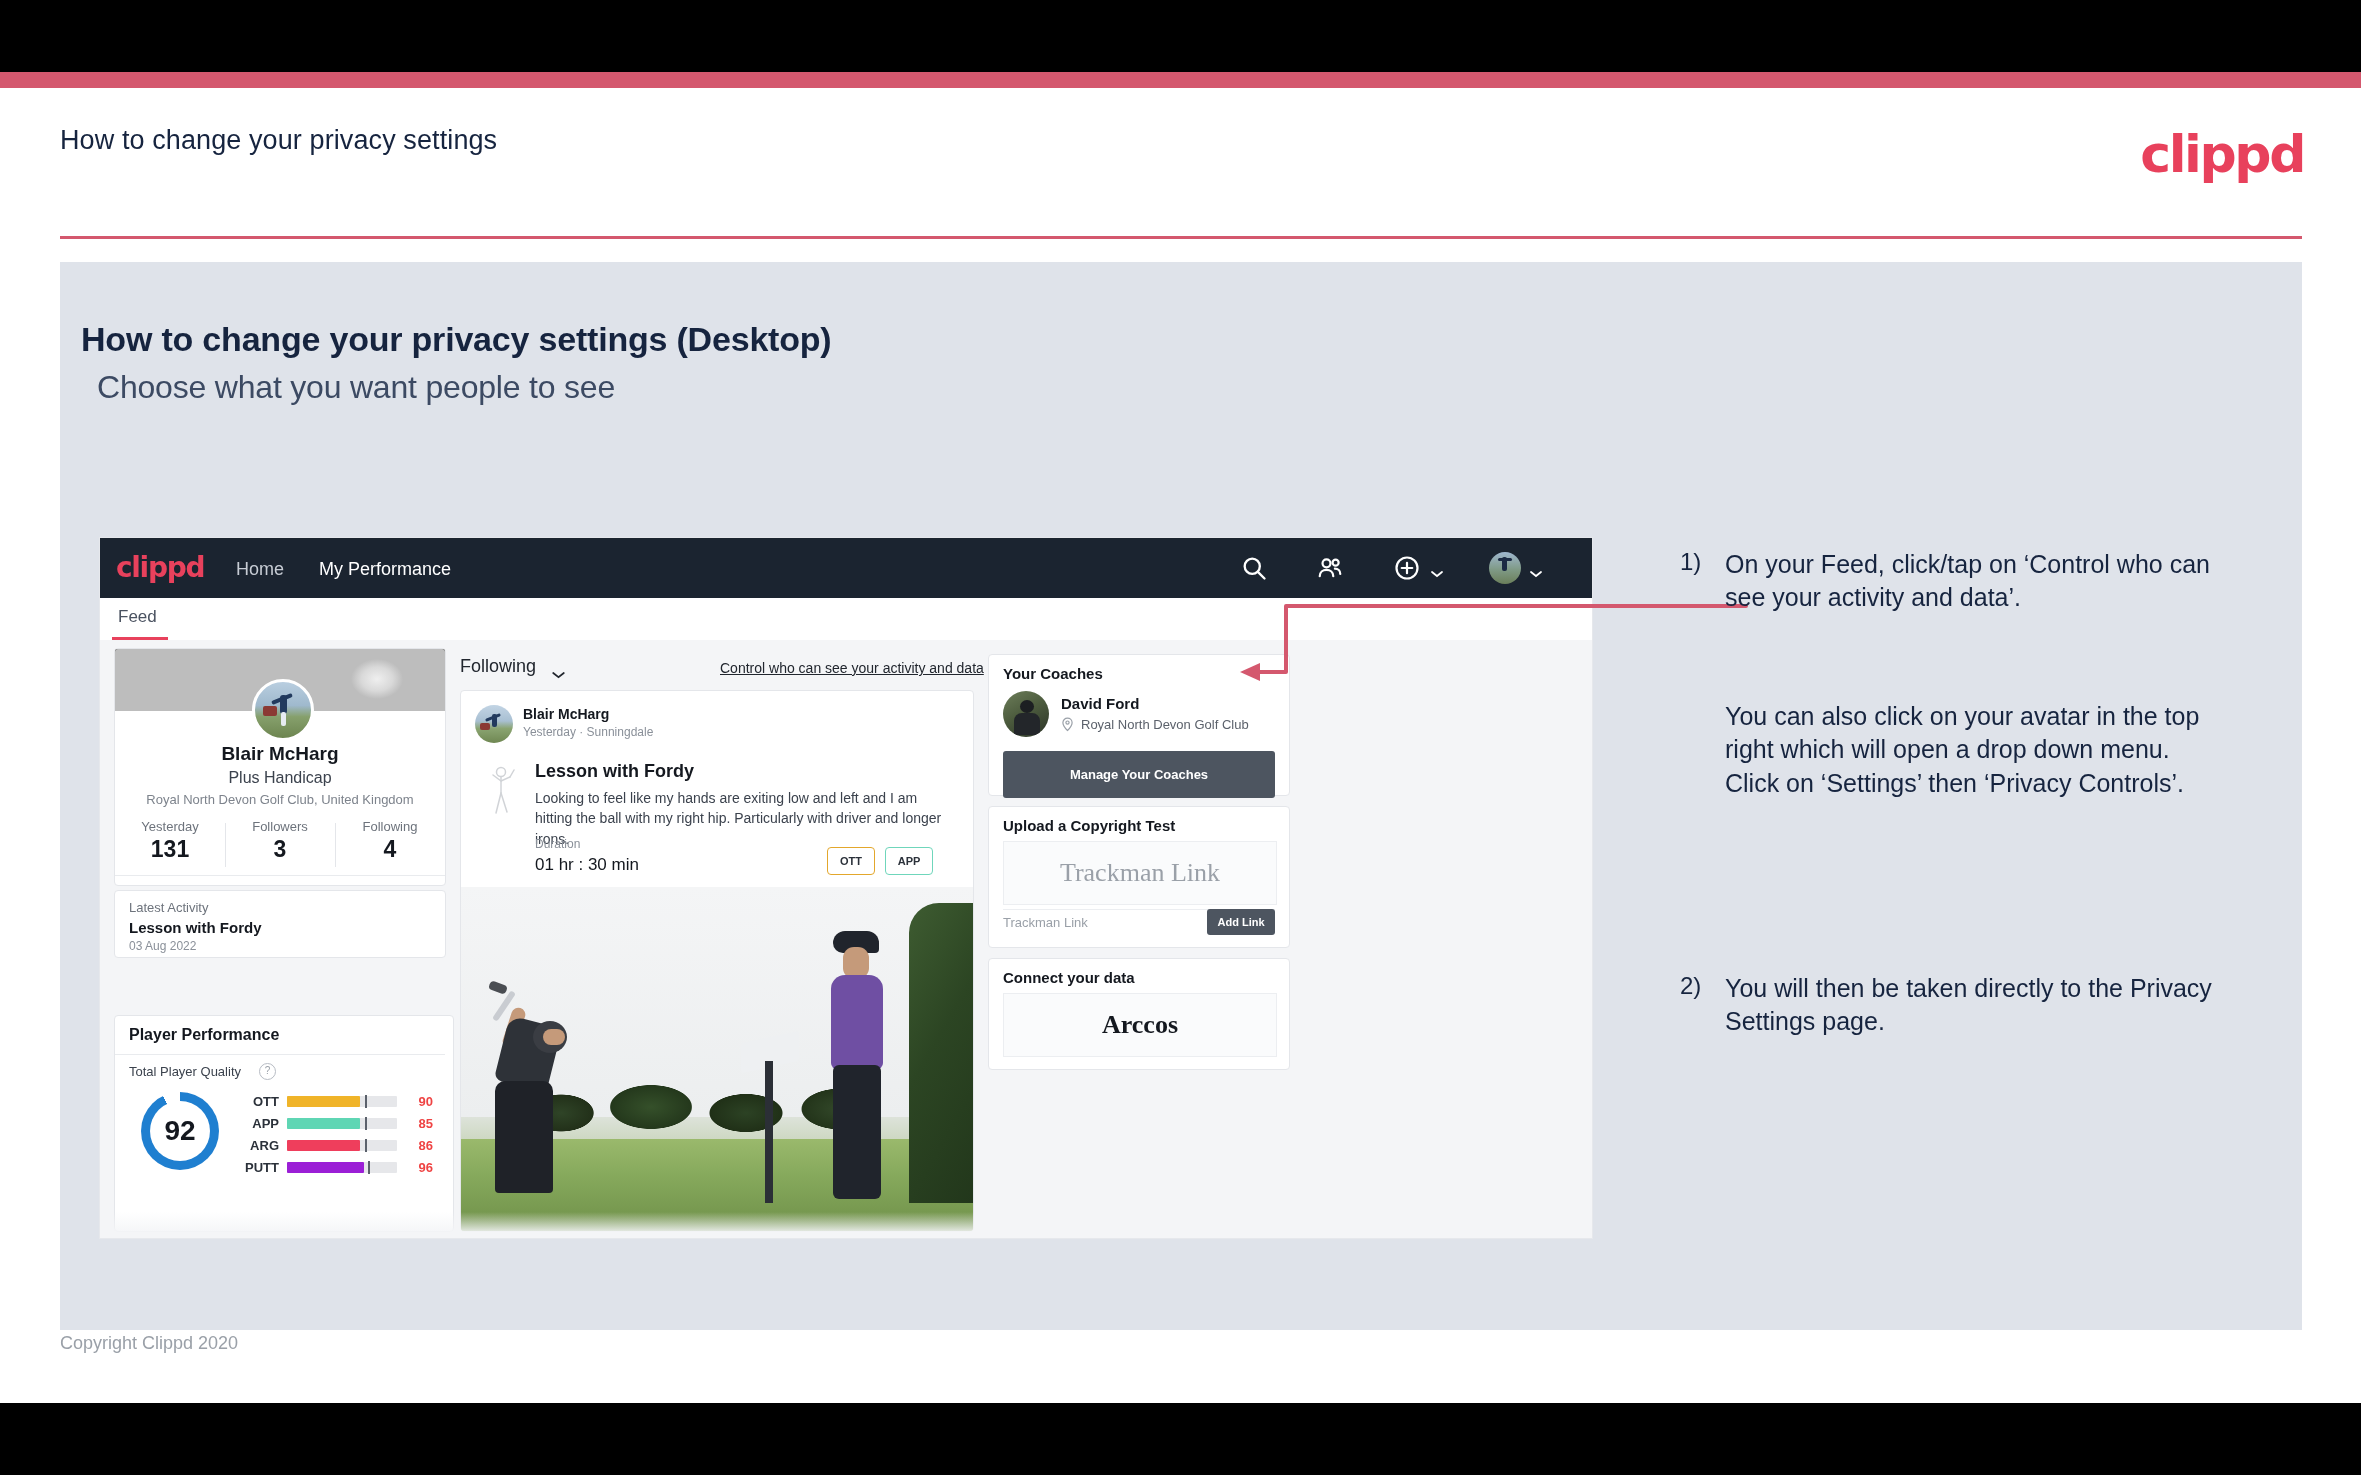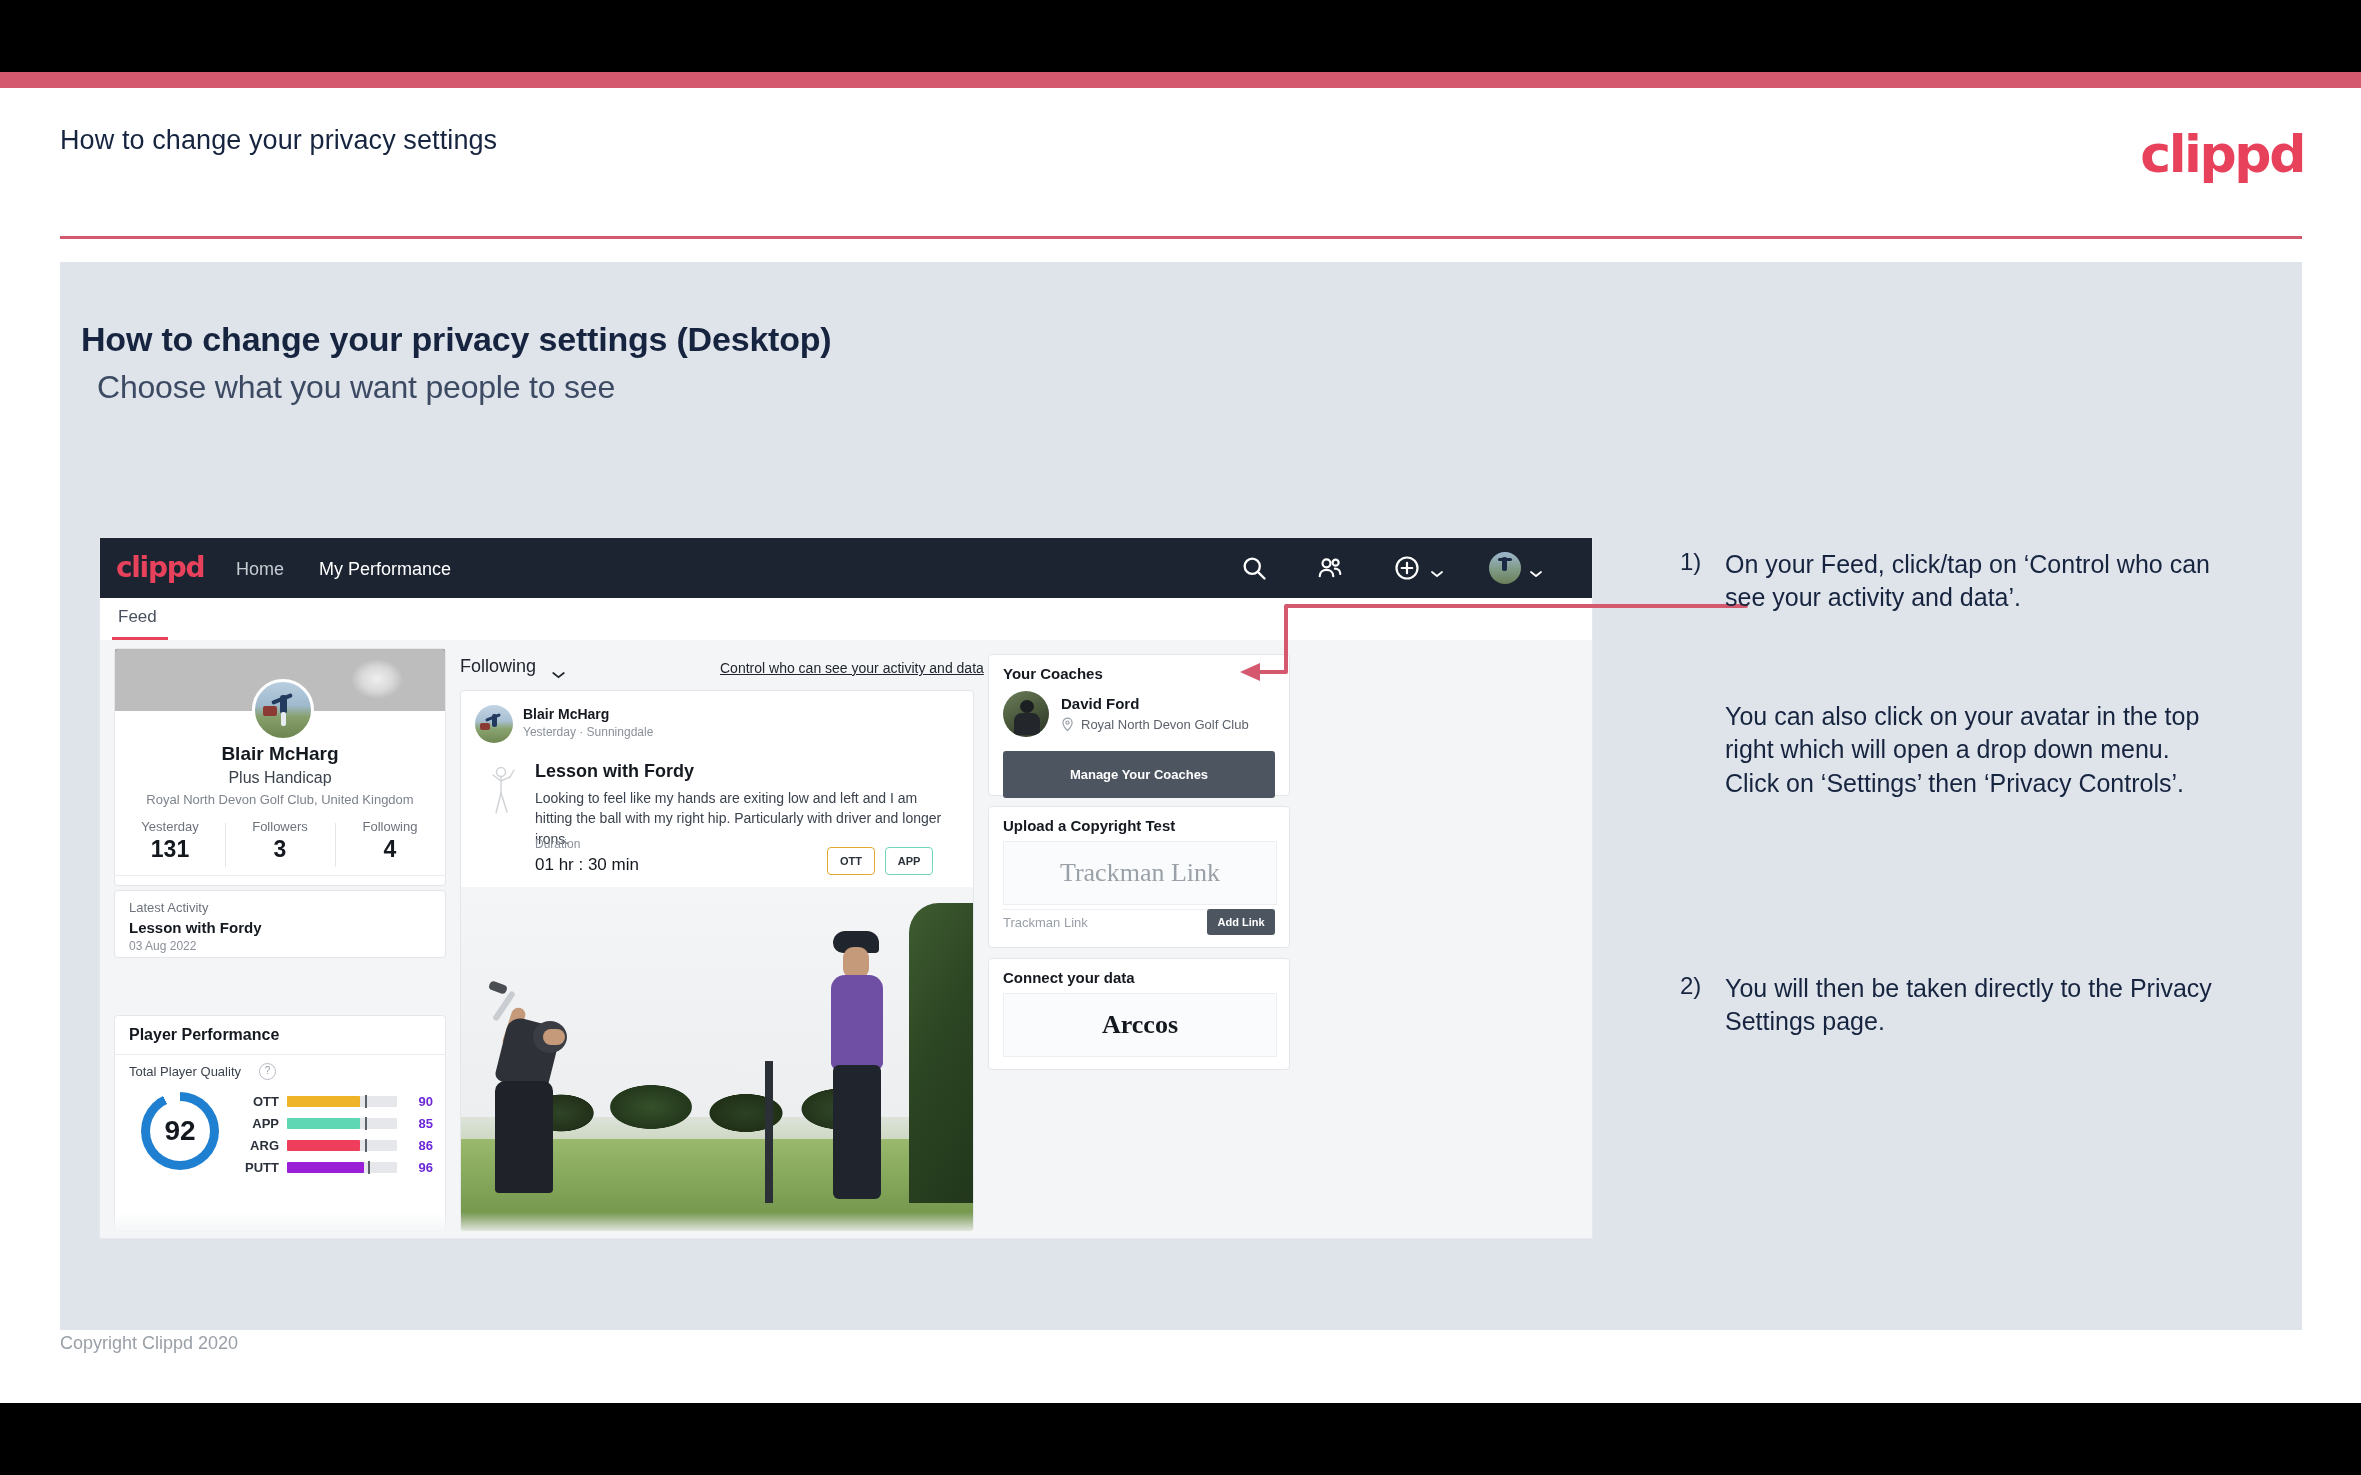--- a/index.html
+++ b/index.html
@@ -70,38 +70,38 @@
   .stat + .stat:before{content:"";position:absolute;left:0;top:4px;width:1px;height:44px;background:#e4e6ea;}
   .stat-l{font-size:13px;color:#6d737c;}
   .stat-v{font-size:23px;font-weight:bold;color:#14181f;margin-top:2px;}
   .divider{position:absolute;left:0;top:226px;width:330px;height:1px;background:#e9ebee;}
 
   .latest-card{left:14px;top:250px;width:330px;height:66px;}
   .la-l{position:absolute;left:14px;top:9px;font-size:13px;color:#6d737c;}
   .la-t{position:absolute;left:14px;top:28px;font-size:15px;font-weight:bold;color:#14181f;}
   .la-d{position:absolute;left:14px;top:48px;font-size:12px;color:#8a9099;}
 
-  .perf-card{left:14px;top:375px;width:330px;height:215px;overflow:hidden;}
+  .perf-card{left:14px;top:375px;width:330px;height:215px;overflow:hidden;padding-left:8px;}
   .perf-head{position:absolute;left:0;top:0;width:330px;height:38px;border-bottom:1px solid #e9ebee;}
   .perf-title{position:absolute;left:14px;top:10px;font-size:16px;font-weight:bold;color:#14181f;}
   .tpq{position:absolute;left:14px;top:48px;font-size:13px;color:#3b424d;}
   .qmark{position:absolute;left:144px;top:47px;width:15px;height:15px;border:1.4px solid #b7bcc4;border-radius:50%;
       color:#9aa0a8;font-size:10px;text-align:center;line-height:14px;}
   .ring-wrap{position:absolute;left:26px;top:76px;width:78px;height:78px;}
   .ring{position:absolute;inset:0;border-radius:50%;
       background:conic-gradient(#1f7fd0 0deg 334deg,#ffffff 334deg 360deg);}
   .ring:after{content:"";position:absolute;left:9px;top:9px;right:9px;bottom:9px;border-radius:50%;background:#fff;}
   .ring-val{position:absolute;inset:0;display:flex;align-items:center;justify-content:center;font-size:28px;font-weight:bold;color:#14181f;z-index:2;}
   .metrics{position:absolute;left:120px;top:74px;width:200px;}
   .mrow{display:flex;align-items:center;height:22px;}
   .mlab{width:44px;text-align:right;font-size:13px;color:#2b313a;font-weight:600;}
   .mbar{position:relative;margin-left:8px;width:110px;height:11px;background:#e6e7ea;border-radius:1px;}
   .mfill{position:absolute;left:0;top:0;height:11px;border-radius:1px;}
   .mtick{position:absolute;top:-1px;width:2px;height:13px;background:#5b616b;}
-  .mval{margin-left:10px;font-size:13px;font-weight:bold;color:#6d28d9;width:26px;text-align:right;}
+  .mval{margin-left:10px;font-size:13px;font-weight:bold;color:#ef4444;width:26px;text-align:right;}
 
   
   .feed-head{position:absolute;left:360px;top:14px;width:520px;height:28px;}
   .following{position:absolute;left:0;top:2px;font-size:18px;color:#21262e;}
   .following-chev{position:absolute;left:92px;top:11px;width:13px;height:8px;}
   .ctrl-link{position:absolute;left:260px;top:6px;font-size:14px;color:#21262e;text-decoration:underline;white-space:nowrap;}
 
   .post-card{left:360px;top:50px;width:512px;height:540px;overflow:hidden;}
   .post-av{position:absolute;left:14px;top:14px;width:38px;height:38px;border-radius:50%;overflow:hidden;
       background:linear-gradient(180deg,#c2d4e4 0%,#a9c0d3 42%,#8aa471 62%,#6f8752 100%);}

